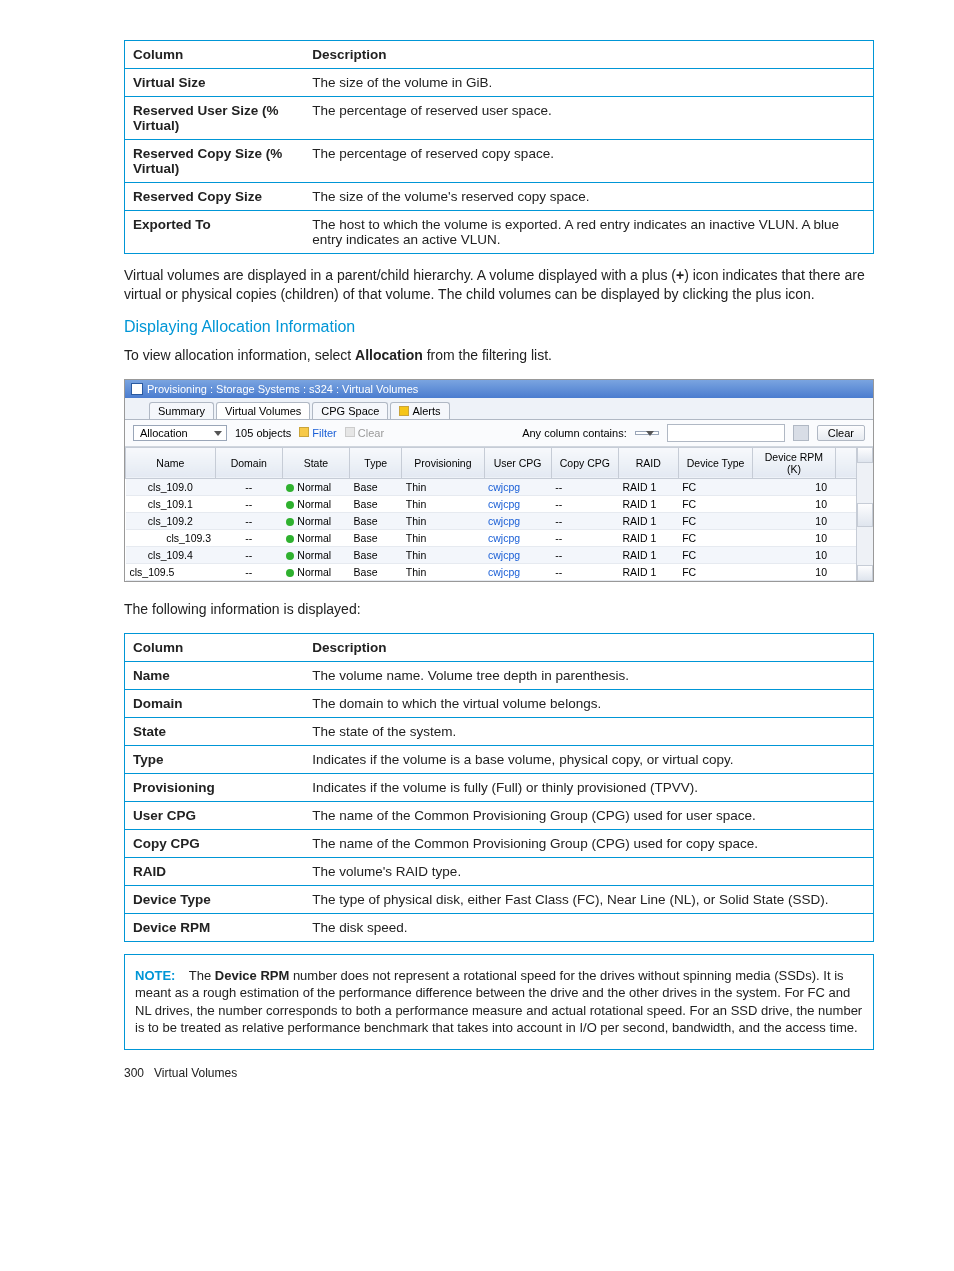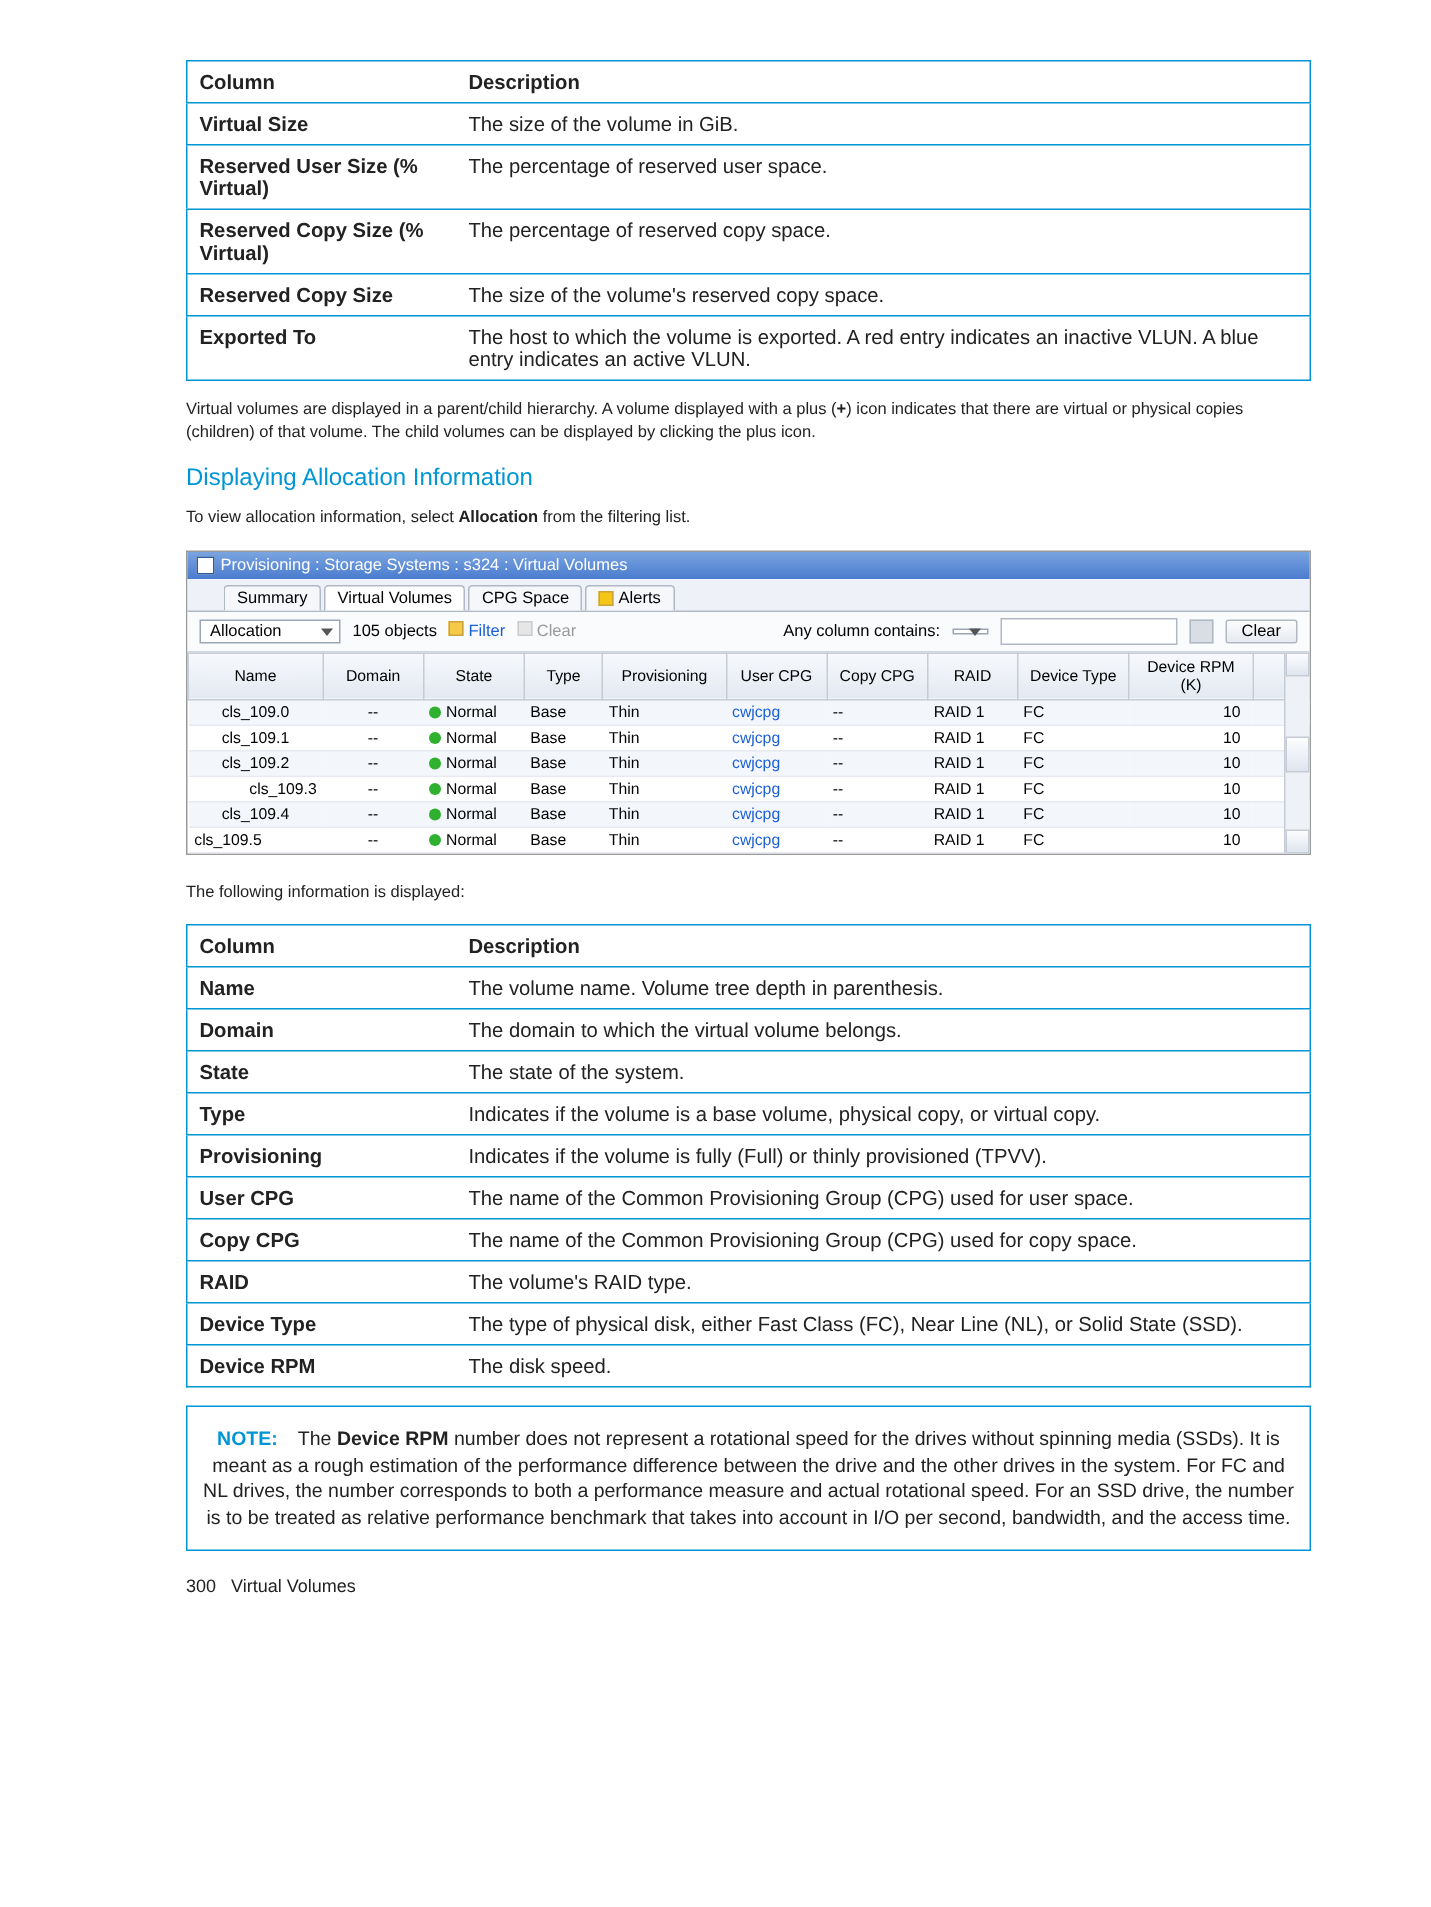--- a/index.html
+++ b/index.html
@@ -33,36 +33,35 @@
   table.datatable td {
     border-top: 1px solid #0096d6;
   }
   table.datatable td:first-child {
     font-weight: bold;
     width: 24%;
   }
   p {
     margin: 10px 0 14px 0;
     line-height: 1.35;
-    font-size: 11px;
+    font-size: 14px;
   }
   h2.subhead {
     color: #0096d6;
     font-weight: normal;
     font-size: 16px;
     margin: 12px 0 4px 0;
   }
   .b { font-weight: bold; }
   .notebox {
     border: 1.5px solid #0096d6;
     padding: 12px 10px;
     margin-top: 10px;
     font-size: 13px;
     line-height: 1.35;
-    text-align: center;
   }
   .notebox .nlabel {
     color: #0096d6;
     font-weight: bold;
     margin-right: 10px;
   }
   .footer {
     padding: 16px 0 0 0;
     font-size: 12px;
   }

